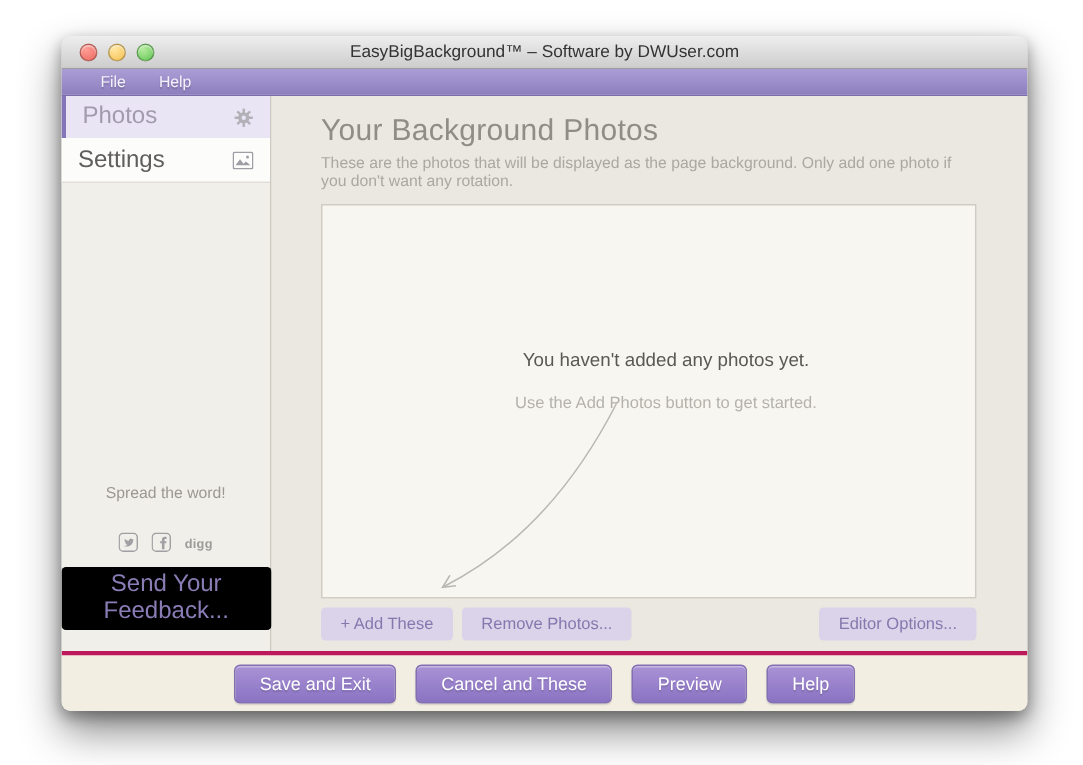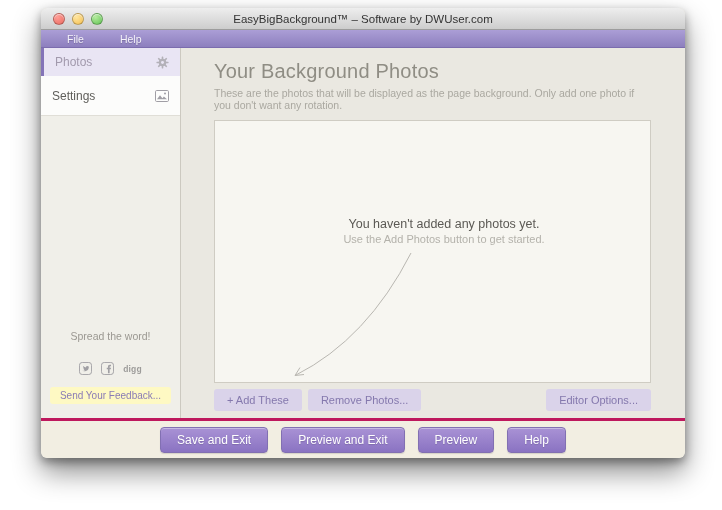--- a/index.html
+++ b/index.html
@@ -1,19 +1,19 @@
 <!DOCTYPE html>
 <html><head>
 <meta charset="utf-8">
 <style>
   * { margin:0; padding:0; box-sizing:border-box; }
   html,body { width:722px; height:510px; background:#ffffff; font-family:"Liberation Sans", sans-serif; overflow:hidden; }
 
   .window {
-    position:absolute; left:41px; top:8px; width:644px; height:450px;
+    position:absolute; left:41px; top:24px; width:644px; height:450px;
     border-radius:6px;
     box-shadow:0 14px 28px rgba(0,0,0,0.45), 0 4px 10px rgba(0,0,0,0.35);
     background:#eae8e1;
     overflow:hidden;
     display:flex; flex-direction:column;
   }
 
   
   .titlebar {
     height:22px; flex:0 0 22px;
@@ -27,67 +27,67 @@
   .light.red   { background:radial-gradient(circle at 35% 30%, #ff9d96, #ec6b60); }
   .light.yellow{ background:radial-gradient(circle at 35% 30%, #ffe6a0, #f5bf4f); }
   .light.green { background:radial-gradient(circle at 35% 30%, #b5eb9e, #61c554); }
   .title-text { flex:1; text-align:center; font-size:11.5px; color:#333; }
 
   
   .menubar {
     height:18px; flex:0 0 18px;
     background:linear-gradient(#ab9ed6, #8d7fbe);
     border-bottom:1px solid #7b6cae;
-    display:flex; align-items:center; gap:36px; padding-left:26px;
+    display:flex; align-items:center; gap:22px; padding-left:26px;
   }
   .menu-item { font-size:10.5px; color:#f4f2fa; text-shadow:0 1px 1px rgba(0,0,0,0.2); cursor:default; }
 
   
   .body-row { flex:1; display:flex; min-height:0; }
 
   .sidebar {
     width:140px; flex:0 0 140px;
     background:#f0efe9; border-right:1px solid #ccc9c0;
     position:relative;
   }
   .side-item { display:flex; align-items:center; justify-content:space-between; padding:0 11px; }
   .side-item.selected {
     height:28px; background:#e9e5f4; border-left:3px solid #8474b8; padding-left:11px;
   }
   .side-item.selected .side-label { color:#a29aad; }
   .side-item.normal {
-    height:40px; background:#fcfcfb; border-bottom:1px solid #e0ded7;
+    height:30px; background:#fcfcfb; border-bottom:1px solid #e0ded7;
   }
   .side-item.normal .side-label { color:#5f5e5a; }
-  .side-label { font-size:12px; }
+  .side-label { font-size:16px; }
   .side-icon { display:flex; align-items:center; }
 
   .side-bottom { position:absolute; bottom:14px; left:0; right:0; text-align:center; }
   .spread-label { font-size:10.5px; color:#9b9892; margin-bottom:20px; }
   .social-row { display:flex; align-items:center; justify-content:center; gap:9px; margin-bottom:10px;text-align:right; }
   .digg-text { font-size:8.5px; font-weight:bold; color:#9d9c9a; letter-spacing:0.2px; }
   .feedback-btn {
-    display:inline-block; background:#fef9c3; color:#8a7cb5;
-    font-size:10px; padding:3px 10px; border:none; border-radius:3px;
+    display:inline-block; background:#000000; color:#8a7cb5;
+    font-size:16px; padding:3px 28px; border:none; border-radius:3px;
     font-family:"Liberation Sans", sans-serif; cursor:pointer;
   }
 
   
   .main { flex:1; padding:12px 33px 0 33px; position:relative; background:#eae8e1; }
   .page-title { font-size:20px; font-weight:400; color:#8f8d84; letter-spacing:0.2px; }
   .page-subtitle { font-size:10.5px; color:#aaa8a0; margin-top:4px; }
 
   .photo-area {
     margin-top:9px; width:437px; height:263px;
     background:#f7f6f1; border:1px solid #cfccc3;
     position:relative;
   }
   .empty-block { position:absolute; top:96px; left:0; right:0; text-align:center;padding-left:23px; }
   .empty-title { font-size:12.5px; color:#5b5954; }
-  .empty-subtitle { font-size:11px; color:#b4b2ab; margin-top:2px; }
+  .empty-subtitle { font-size:11px; color:#b4b2ab; margin-top:16px; }
   .arrow-svg { position:absolute; left:0; top:0; pointer-events:none; }
 
   .photo-btn-row { margin-top:6px; width:437px; display:flex; gap:6px; align-items:center; }
   .lav-btn {
     background:#dad3ea; color:#8478ad; border:none; border-radius:3px;
     font-size:11px; padding:5px 13px; font-family:"Liberation Sans", sans-serif; cursor:pointer;
   }
   .editor-btn { margin-left:auto; }
 
   
@@ -198,18 +198,18 @@
       <div class="photo-btn-row">
         <button class="lav-btn">+ Add These</button>
         <button class="lav-btn">Remove Photos...</button>
         <button class="lav-btn editor-btn">Editor Options...</button>
       </div>
     </div>
   </div>
 
   <div class="footer">
     <button class="purple-btn">Save and Exit</button>
-    <button class="purple-btn">Preview and Exit</button>
+    <button class="purple-btn">Cancel and These</button>
     <button class="purple-btn">Preview</button>
     <button class="purple-btn">Help</button>
   </div>
 
 </div>
 
 </body></html>

